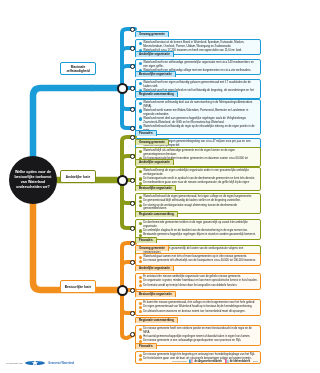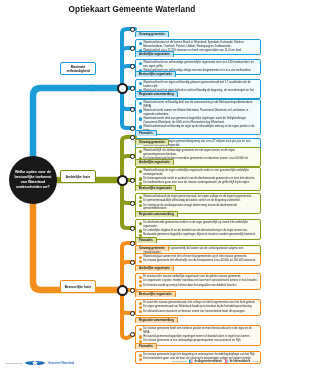--- a/index.html
+++ b/index.html
@@ -89,21 +89,20 @@
   .fr-chip{display:flex;align-items:center;gap:1.2px;}
   .fr-mark{width:4px;height:4.5px;display:block;}
   .fr-name{font-size:2.6px;font-weight:bold;color:#1b1b1b;}
   .fr-date{font-size:2.4px;color:#777;}
 </style>
 </head>
 <body>
 
 <div id="page">
 
-  <div class="title">Optiekaart Gemeente Waterland</div>
 
   <svg id="skeleton" viewBox="0 0 264 373">
 
     <path d="M33,180 L33,96 Q33,88 41,88 L92,88" fill="none" stroke="#1a9cd8" stroke-width="6.5" stroke-linecap="round"></path>
     <path d="M92,88 L122,88" fill="none" stroke="#1a9cd8" stroke-width="6.5" stroke-linecap="round"></path>
     <path d="M122,88 L122,33 Q122,29 127,29 L135,29" fill="none" stroke="#1a9cd8" stroke-width="4" stroke-linecap="round"></path>
     <path d="M122,88 L122,52 Q122,48 127,48 L135,48" fill="none" stroke="#1a9cd8" stroke-width="4" stroke-linecap="round"></path>
     <path d="M122,88 L122,70 Q122,66 127,66 L135,66" fill="none" stroke="#1a9cd8" stroke-width="4" stroke-linecap="round"></path>
     <path d="M122,88 L135,88" fill="none" stroke="#1a9cd8" stroke-width="4" stroke-linecap="round"></path>
     <path d="M122,88 L122,105 Q122,109 127,109 L135,109" fill="none" stroke="#1a9cd8" stroke-width="4" stroke-linecap="round"></path>

